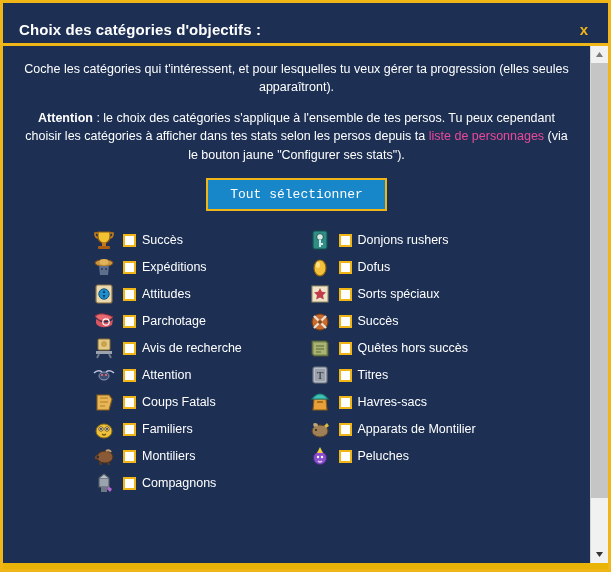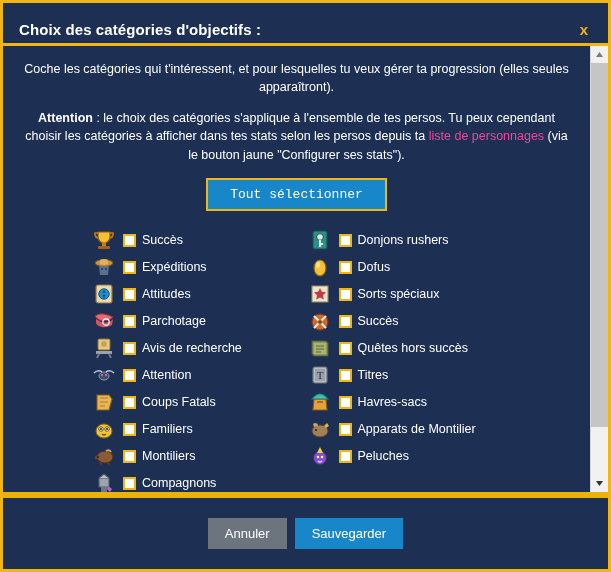--- a/index.html
+++ b/index.html
@@ -386,18 +386,14 @@
         <div class="sb-thumb"></div>
       </div>
       <div class="sb-arrow">
         <svg width="7" height="5" viewBox="0 0 7 5">
             <path d="M0 0 L7 0 L3.5 5 Z" fill="#333333"></path>
           </svg>
       </div>
     </div>
   </div>
 
-  <div class="footer">
-    <button class="btn btn-cancel">Annuler</button>
-    <button class="btn btn-save">Sauvegarder</button>
-  </div>
 
 </div>
 
 </body></html>

